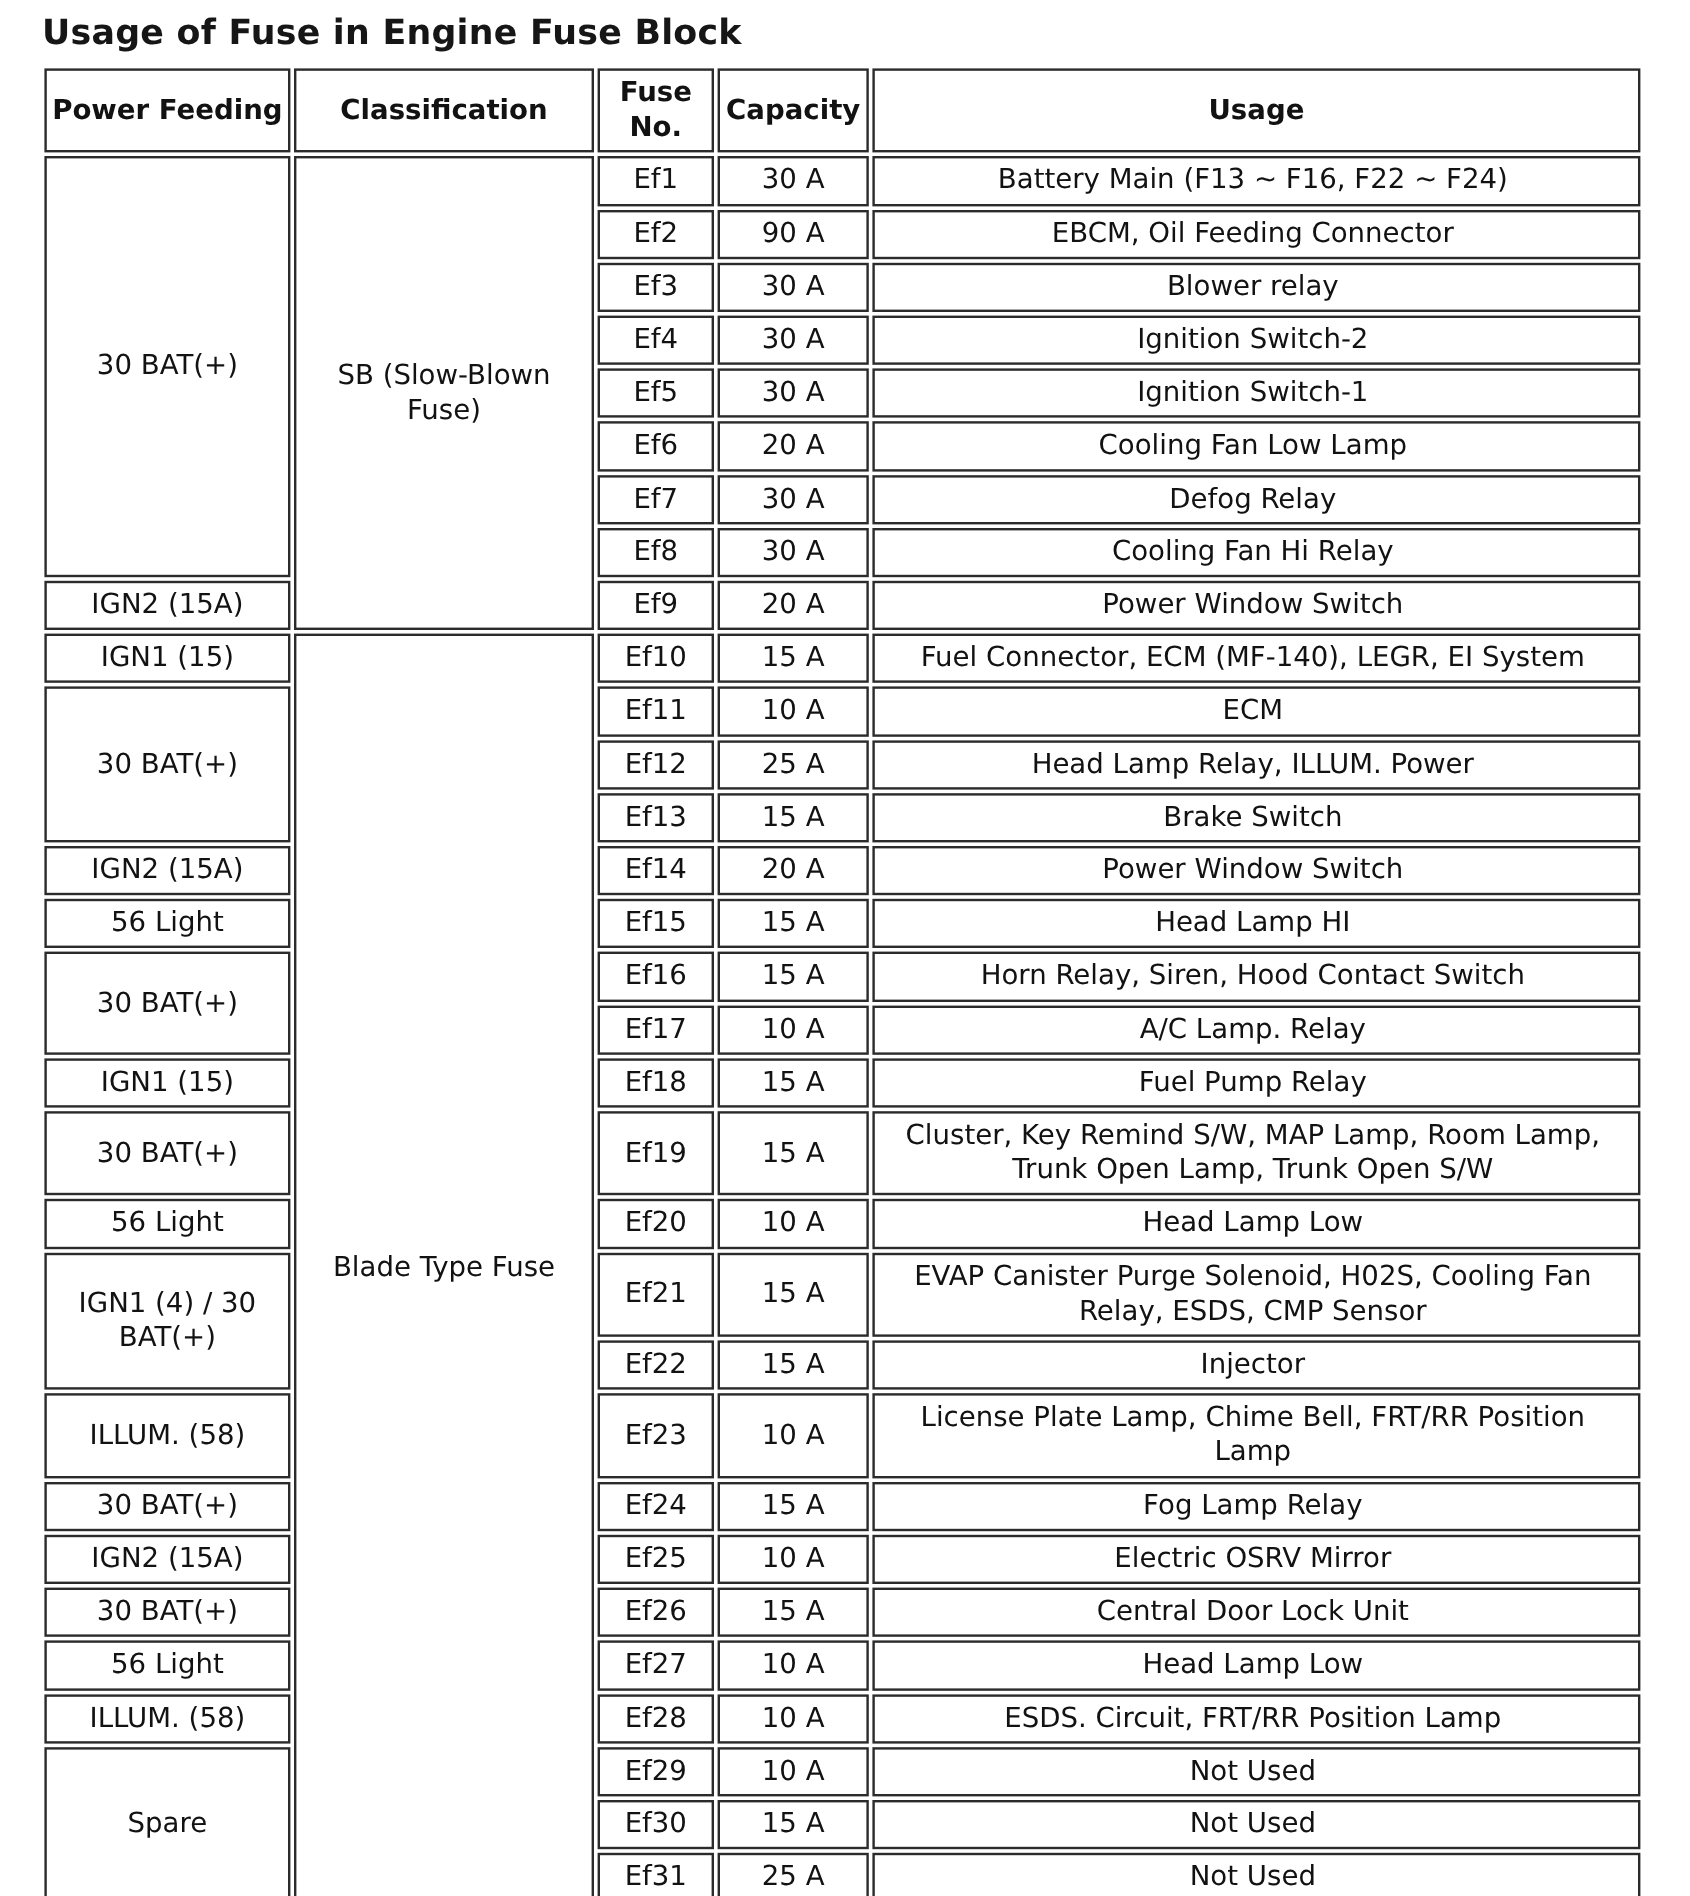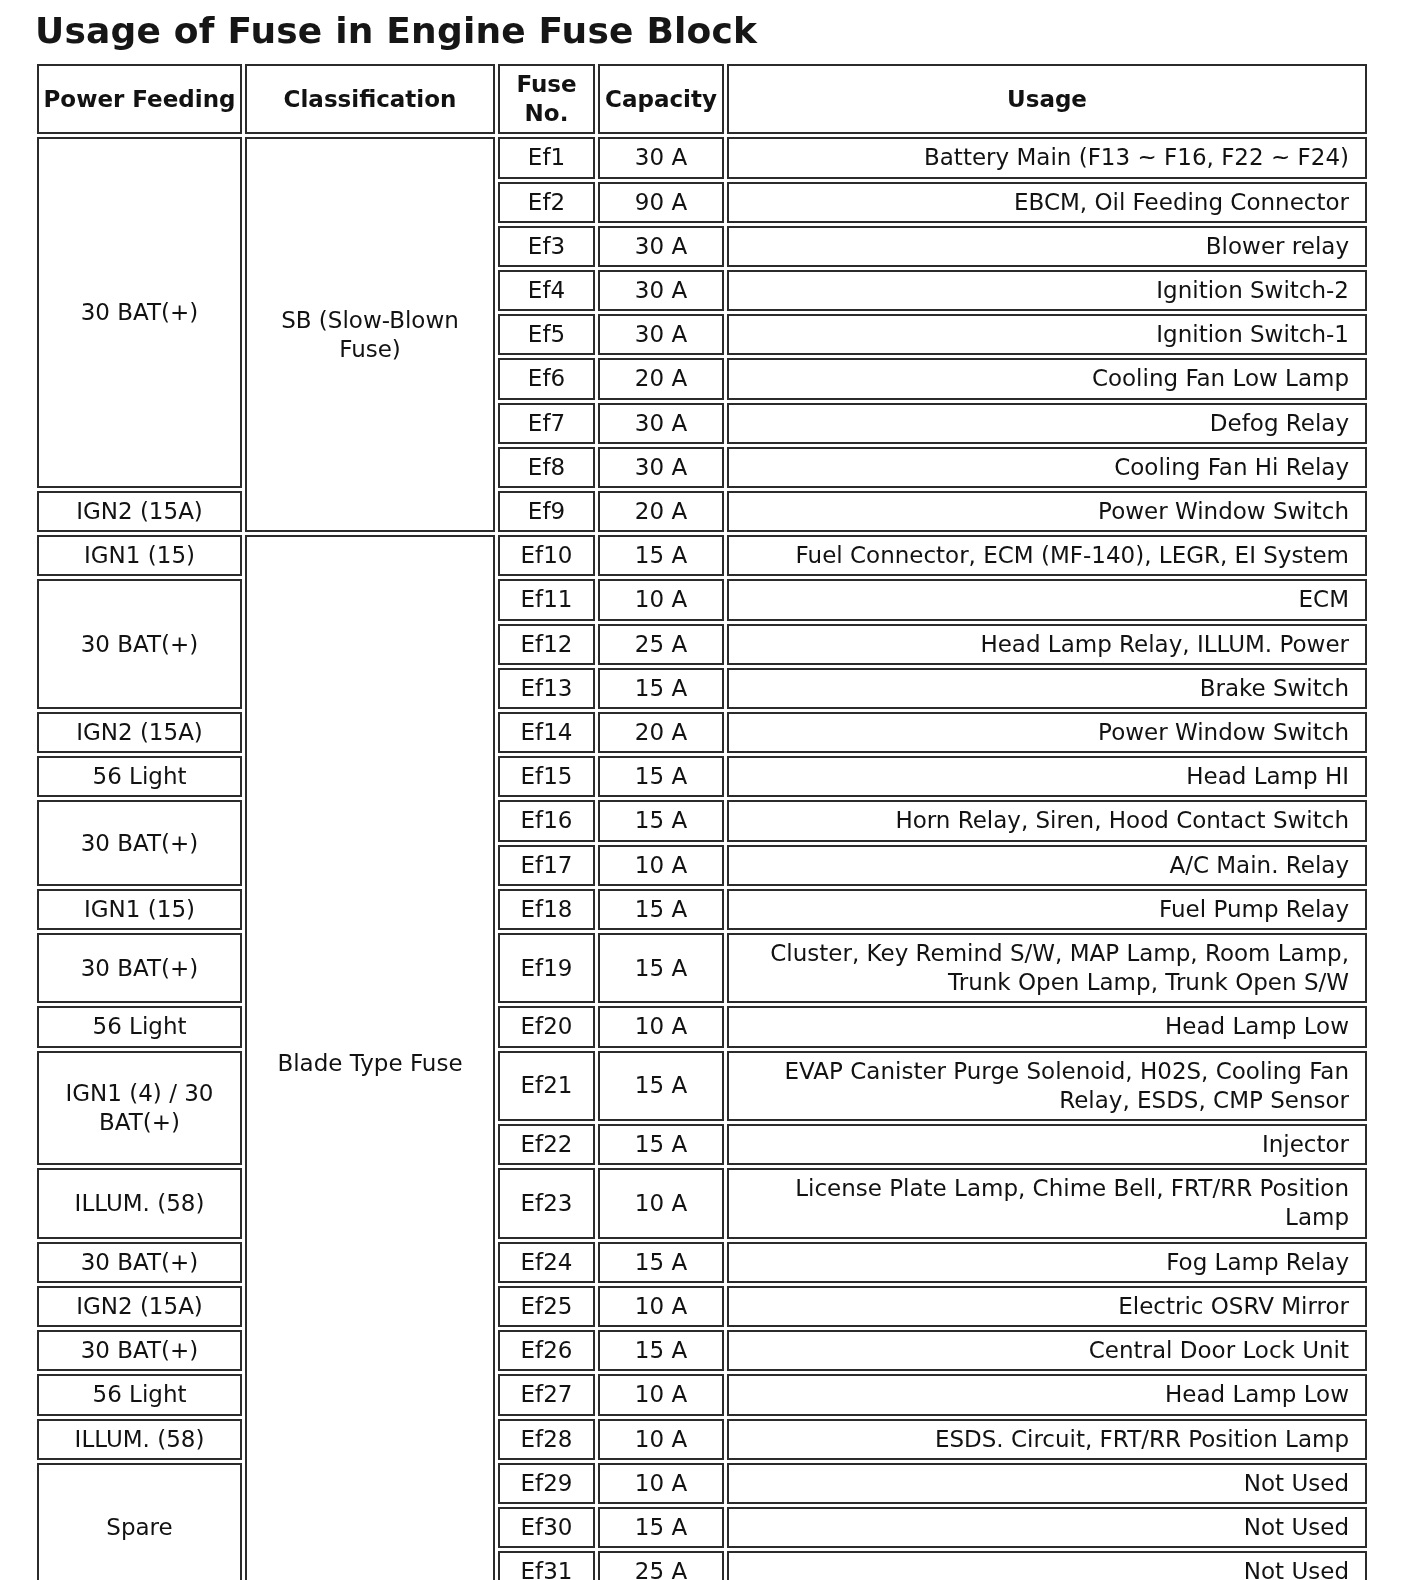--- a/index.html
+++ b/index.html
@@ -5,21 +5,21 @@
   * { box-sizing: border-box; }
   html, body { margin: 0; padding: 0; background: #ffffff; }
   body {
     width: 1408px;
     min-height: 1580px;
     font-family: "DejaVu Sans", "Liberation Sans", sans-serif;
     color: #121212;
   }
   .page { padding: 6px 30px 24px 34px; }
   .title {
-    font-size: 36px;
+    font-size: 29px;
     font-weight: 700;
     color: #161616;
     margin: 4px 0 10px 1px;
     letter-spacing: 0.2px;
   }
   table.fuse-table {
     border-collapse: separate;
     border-spacing: 3px;
     table-layout: fixed;
     width: 1336px;
@@ -34,21 +34,21 @@
     overflow: hidden;
   }
   th {
     font-weight: 700;
     text-align: center;
     height: 64px;
     padding: 4px 2px;
   }
   td { height: 40px; }
   td.c { text-align: center; }
-  td.u { text-align: right; padding: 4px 16px 4px 10px; }
+  td.u { text-align: center; padding: 4px 16px 4px 10px; }
 </style>
 </head>
 <body>
 
 <div class="page">
   <div class="title">Usage of Fuse in Engine Fuse Block</div>
 
   <table class="fuse-table">
     <colgroup>
       <col style="width:205px">
@@ -152,21 +152,21 @@
       </tr>
       <tr>
         <td class="c" rowspan="2">30 BAT(+)</td>
         <td class="c">Ef16</td>
         <td class="c">15 A</td>
         <td class="u">Horn Relay, Siren, Hood Contact Switch</td>
       </tr>
       <tr>
         <td class="c">Ef17</td>
         <td class="c">10 A</td>
-        <td class="u">A/C Main. Relay</td>
+        <td class="u">A/C Lamp. Relay</td>
       </tr>
       <tr>
         <td class="c">IGN1 (15)</td>
         <td class="c">Ef18</td>
         <td class="c">15 A</td>
         <td class="u">Fuel Pump Relay</td>
       </tr>
       <tr>
         <td class="c">30 BAT(+)</td>
         <td class="c">Ef19</td>

